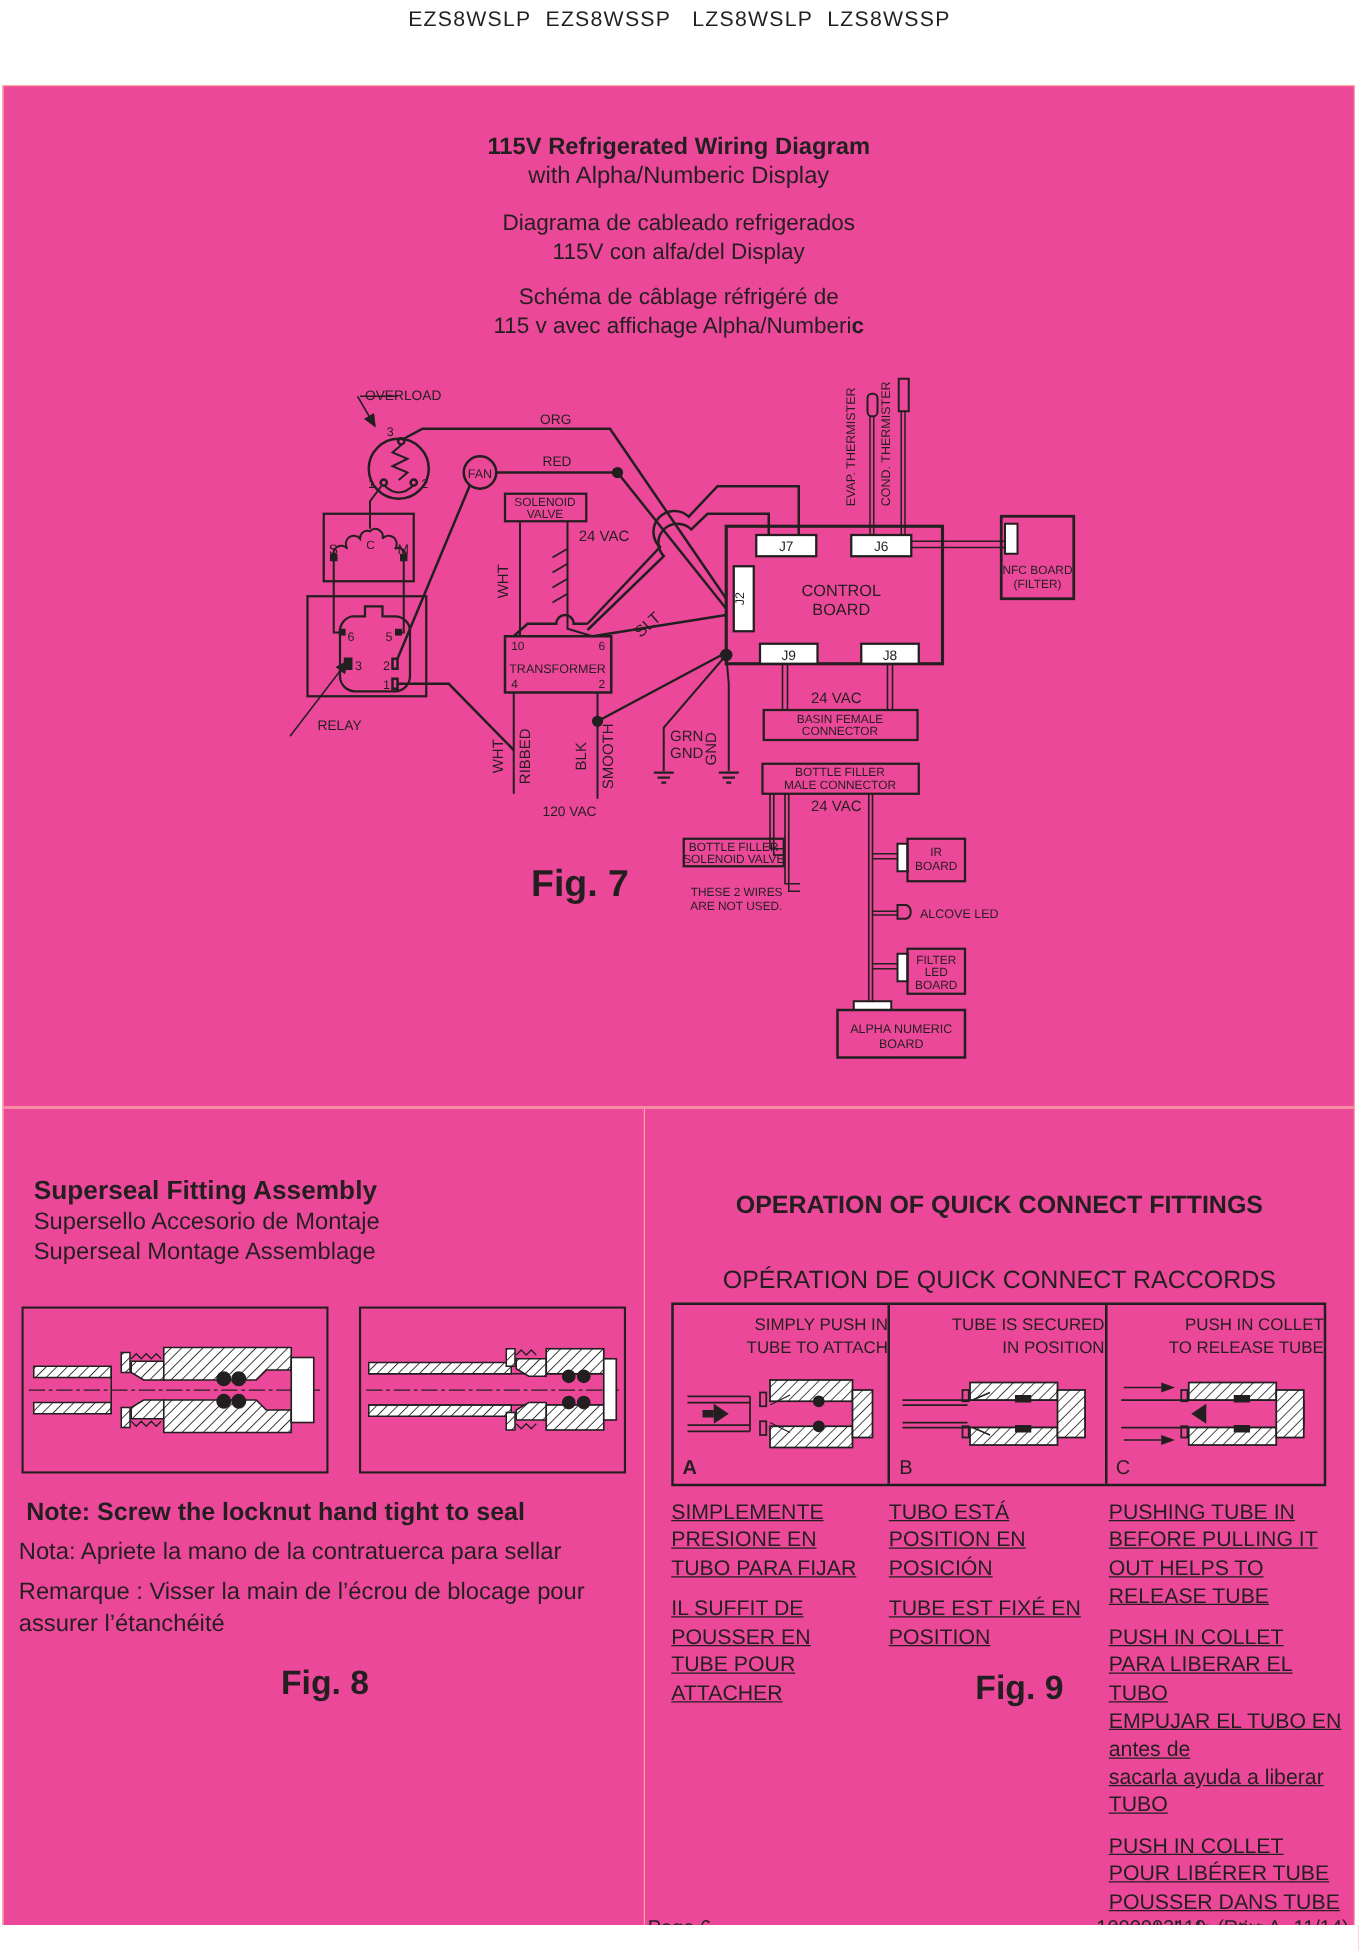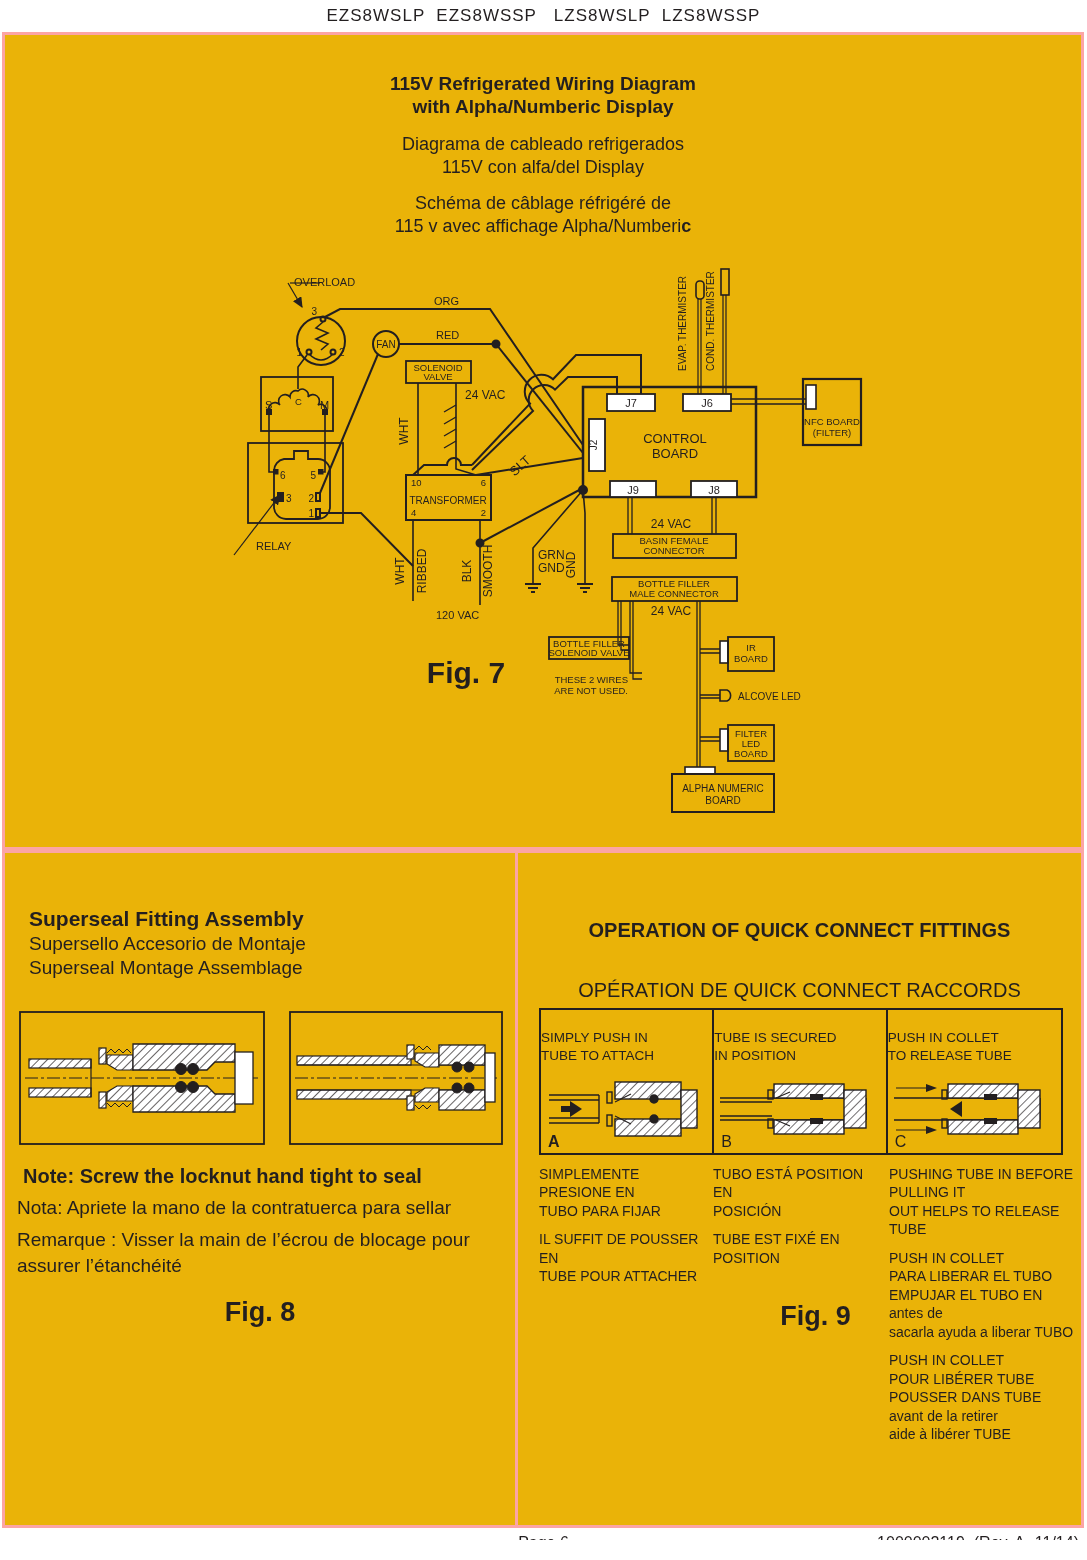--- a/index.html
+++ b/index.html
@@ -1,28 +1,28 @@
 <!DOCTYPE html>
 <html><head>
 <meta charset="utf-8">
 <style>
   * { margin:0; padding:0; box-sizing:border-box; }
   html,body { background:#ffffff; }
   body { font-family:"Liberation Sans", sans-serif; color:#231f20; }
   .page { position:relative; width:1087px; height:1540px; background:#fff; overflow:hidden; }
   .abs { position:absolute; }
-  .box { position:absolute; border:3px solid #fca5a5; background:#eab308; }
+  .box { position:absolute; border:1px solid #fca5a5; background:#ec4899;margin-top:36px; }
   .ctr { left:0; right:0; text-align:center; }
   .pre { white-space:pre; }
   .preline { white-space:pre-line; }
 
   .models { top:6px; font-size:17px; letter-spacing:1px; }
 
   .w-t1 { top:38px;  font-size:19px; font-weight:bold; }
-  .w-t2 { top:61px;  font-size:19px; font-weight:bold; }
+  .w-t2 { top:61px;  font-size:19px; font-weight:normal; }
   .w-t3 { top:99px;  font-size:18px; }
   .w-t4 { top:122px; font-size:18px; }
   .w-t5 { top:158px; font-size:18px; }
   .w-t6 { top:181px; font-size:18px; }
 
   svg text { fill:#231f20; font-family:"Liberation Sans", sans-serif; }
   .s9  { font-size:9.5px; }
   .s10 { font-size:10px; }
   .s11 { font-size:11px; }
   .s12 { font-size:12px; }
@@ -37,27 +37,27 @@
   .ss-nota  { left:12px; top:344px; font-size:19px; }
   .ss-rem   { left:12px; top:374px; font-size:19px; width:478px; line-height:1.35; }
   .ss-fig   { top:444px; font-size:27px; font-weight:bold; }
 
   
   .qc-t1 { top:66px;  font-size:20px; font-weight:bold; }
   .qc-t2 { top:96px;  font-size:20px; }
   .qc-t3 { top:126px; font-size:20px; }
   .qc-table { left:21px; top:155px; width:524px; height:147px; border:2.5px solid #231f20;
               display:grid; grid-template-columns:1fr 1fr 1fr; }
-  .qc-cell { position:relative; border-right:2px solid #231f20; padding-top:19px; text-align:left; }
+  .qc-cell { position:relative; border-right:2px solid #231f20; padding-top:7px; text-align:right; }
   .qc-cell:last-child { border-right:none; }
   .qc-head { font-size:13.5px; line-height:1.3; }
   .qc-letter { position:absolute; left:7px; bottom:3px; font-size:16px; }
   .qc-letter.bold { font-weight:bold; }
   .qc-caps { left:21px; top:312px; width:540px; display:grid; grid-template-columns:168px 170px 1fr; column-gap:6px; }
-  .qc-caps p { font-size:14px; line-height:1.32; margin-bottom:10px; }
+  .qc-caps p { font-size:17px; line-height:1.32; margin-bottom:10px;text-decoration:underline; }
   .qc-fig { top:448px; font-size:27px; font-weight:bold;padding-left:32px; }
 
   .footer-page { top:1534px; font-size:16px; }
   .footer-doc  { top:1534px; right:8px; font-size:16px; white-space:pre; }
 </style>
 </head>
 <body>
 
 <div class="page">
 

